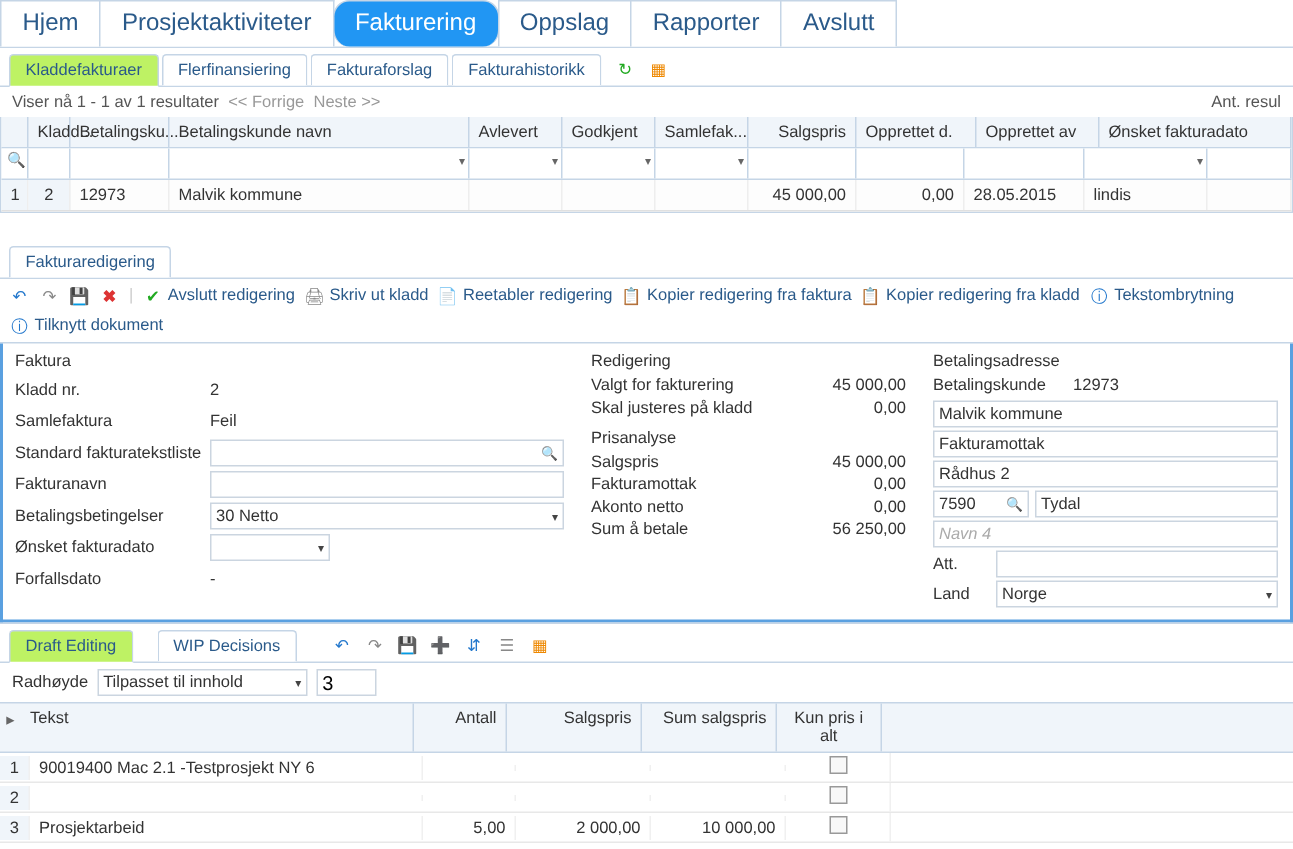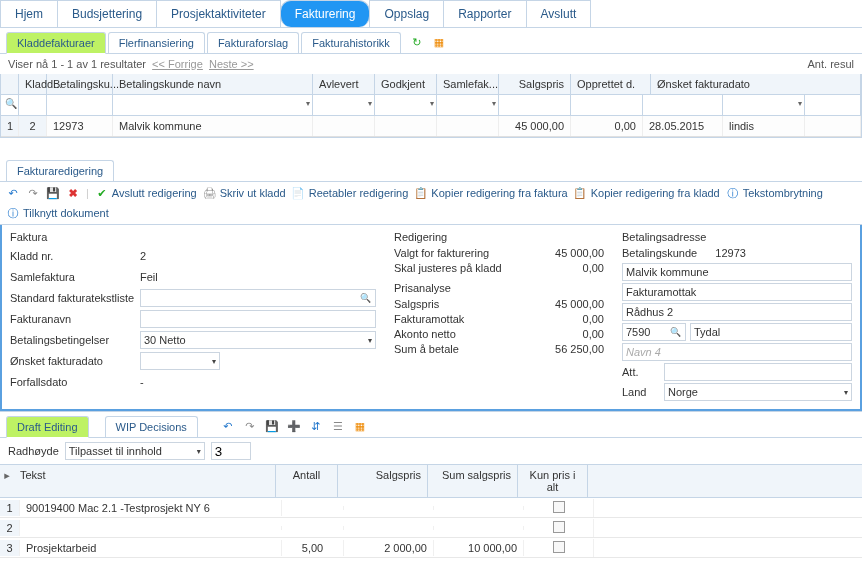--- a/index.html
+++ b/index.html
@@ -1,32 +1,32 @@
 <!DOCTYPE html>
 <html><head>
 <meta charset="utf-8">
 <style>
 * { box-sizing: border-box; margin: 0; padding: 0; }
 body { font-family: "Segoe UI", Tahoma, sans-serif; font-size: 11px; color: #333; background: #fff; width: 862px; }
 
 
 .main-tabs { display: flex; border-bottom: 1px solid #c5d5e6; background: #fff; }
-.main-tab { padding: 6px 14px; border: 1px solid #c5d5e6; border-bottom: none; margin-right: -1px; cursor: pointer; background: #fff; color: #2a5a8a; font-size: 12px; }
+.main-tab { padding: 6px 14px; border: 1px solid #c5d5e6; border-bottom: none; margin-right: -1px; cursor: pointer; background: #fff; color: #2a5a8a; font-size: 16px; }
 .main-tab.active { background: #2196f3; color: #fff; border-radius: 11px; }
 
 
 .sub-tabs { display: flex; align-items: center; padding: 4px 6px 0; border-bottom: 1px solid #c5d5e6; gap: 2px; }
 .sub-tab { padding: 4px 10px; border: 1px solid #c5d5e6; border-bottom: none; background: #fff; cursor: pointer; color: #2a5a8a; font-size: 11px; border-radius: 3px 3px 0 0; }
 .sub-tab.active { background: #bef264; border-bottom: 1px solid #fff; margin-bottom: -1px; }
 .sub-icons { display: flex; gap: 6px; padding-left: 6px; }
 .icon-btn { cursor: pointer; display: inline-flex; align-items: center; justify-content: center; width: 16px; height: 16px; color: #4a8; }
 
 
 .results-info { display: flex; justify-content: space-between; padding: 4px 8px; font-size: 11px; color: #555; }
-.results-info .nav { color: #999; text-decoration: underline; }
+.results-info .nav { color: #999; }
 
 
 .grid { border: 1px solid #c5d5e6; border-top: none; }
 .grid-header { display: flex; background: #f0f5fa; border-bottom: 1px solid #c5d5e6; }
 .grid-header-cell { padding: 4px 6px; border-right: 1px solid #c5d5e6; font-size: 11px; color: #333; position: relative; }
 .grid-filter-row { display: flex; background: #fff; border-bottom: 1px solid #c5d5e6; }
 .grid-filter-cell { padding: 2px 4px; border-right: 1px solid #c5d5e6; min-height: 20px; position: relative; }
 .grid-filter-cell .dd { position: absolute; right: 2px; top: 4px; font-size: 8px; color: #666; }
 .grid-data-row { display: flex; background: #fdfdfd; border-bottom: 1px solid #e0e0e0; }
 .grid-data-cell { padding: 4px 6px; border-right: 1px solid #eee; font-size: 11px; }
@@ -83,33 +83,32 @@
 .bottom-controls .dropdown-box { width: 140px; }
 .bottom-controls .num-box { border: 1px solid #cbd5e0; width: 40px; height: 18px; padding: 0 3px; text-align: left; }
 
 .lines-grid { }
 .lines-header { display: flex; background: #f0f5fa; border-top: 1px solid #c5d5e6; border-bottom: 1px solid #c5d5e6; }
 .lines-header-cell { padding: 4px 6px; border-right: 1px solid #c5d5e6; font-size: 11px; }
 .lines-row { display: flex; border-bottom: 1px solid #e8e8e8; min-height: 20px; align-items: center; }
 .lines-cell { padding: 2px 6px; border-right: 1px solid #f0f0f0; font-size: 11px; }
 .l-idx { width: 20px; text-align: center; background: #f0f5fa; } 
 .l-tekst { width: 262px; } 
-.l-antall { width: 62px; text-align: center; } 
+.l-antall { width: 62px; text-align: right; } 
 .l-salgs { width: 90px; text-align: right; } 
 .l-sum { width: 90px; text-align: right; } 
 .l-kun { width: 70px; text-align: center; }
 .chk { display: inline-block; width: 12px; height: 12px; border: 1px solid #999; background: #f8f8f8; }
 .expand-icon { width: 14px; text-align: center; color: #666; cursor: pointer; padding: 4px 2px; }
 </style>
 </head>
 <body>
 
 <div class="main-tabs">
   <div class="main-tab">Hjem</div>
-  <div class="main-tab">Budsjettering</div>
   <div class="main-tab">Prosjektaktiviteter</div>
   <div class="main-tab active">Fakturering</div>
   <div class="main-tab">Oppslag</div>
   <div class="main-tab">Rapporter</div>
   <div class="main-tab">Avslutt</div>
 </div>
 
 <div class="sub-tabs">
   <div class="sub-tab active">Kladdefakturaer</div>
   <div class="sub-tab">Flerfinansiering</div>
@@ -134,20 +133,21 @@
   <div class="grid-header">
     <div class="grid-header-cell c-idx"></div>
     <div class="grid-header-cell c-kladd">Kladd...</div>
     <div class="grid-header-cell c-bkund">Betalingsku...</div>
     <div class="grid-header-cell c-bknavn">Betalingskunde navn</div>
     <div class="grid-header-cell c-avl">Avlevert</div>
     <div class="grid-header-cell c-godk">Godkjent</div>
     <div class="grid-header-cell c-samle">Samlefak...</div>
     <div class="grid-header-cell c-salgs">Salgspris</div>
     <div class="grid-header-cell c-oppd">Opprettet d.</div>
+    <div class="grid-header-cell c-oppav">Opprettet av</div>
     <div class="grid-header-cell c-ofd">Ønsket fakturadato</div>
   </div>
   <div class="grid-filter-row">
     <div class="grid-filter-cell c-idx"><span class="mag">🔍</span></div>
     <div class="grid-filter-cell c-kladd"></div>
     <div class="grid-filter-cell c-bkund"></div>
     <div class="grid-filter-cell c-bknavn">
         <span class="dd">▾</span>
       </div>
     <div class="grid-filter-cell c-avl">

